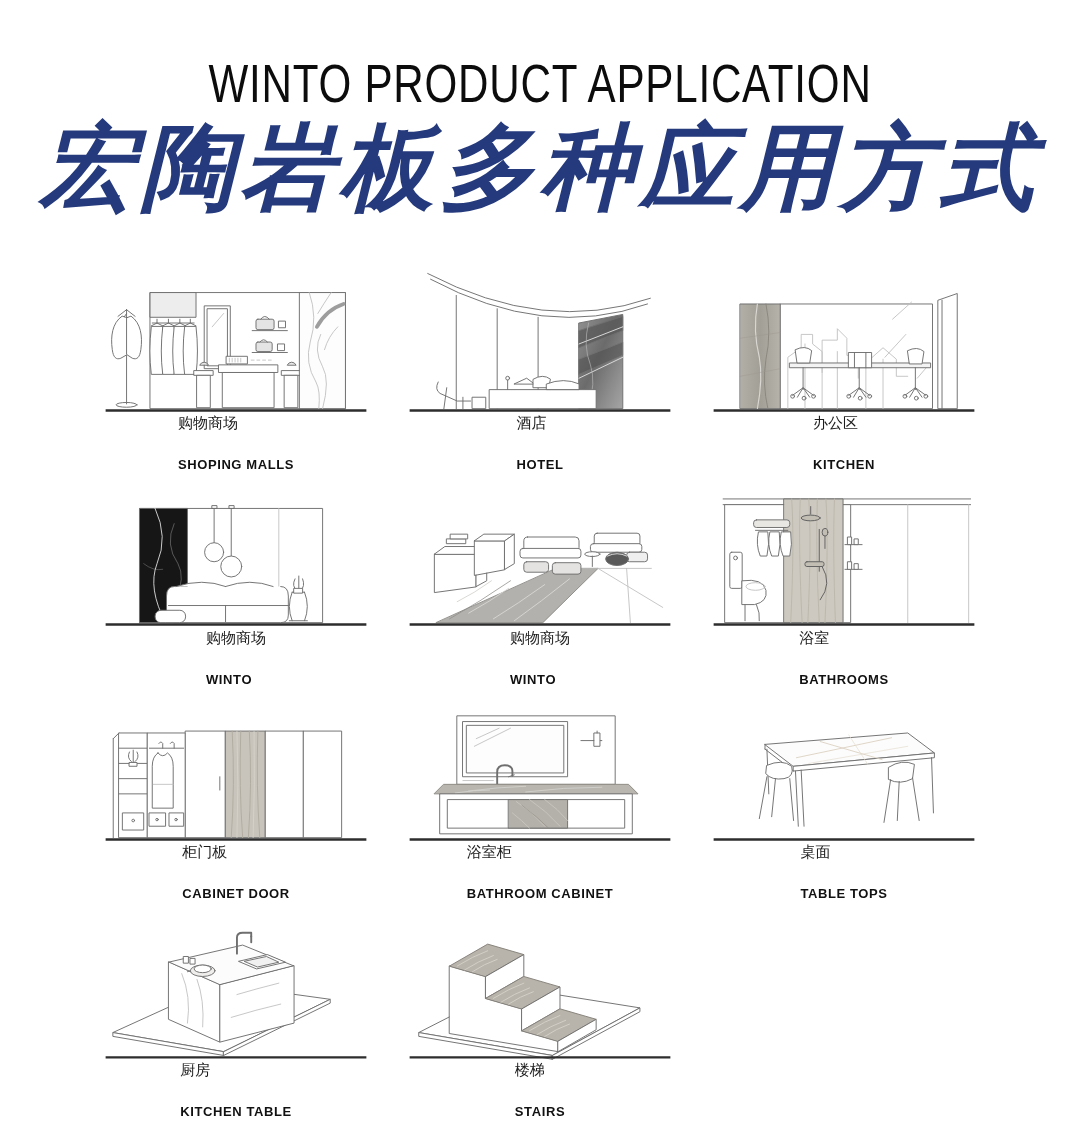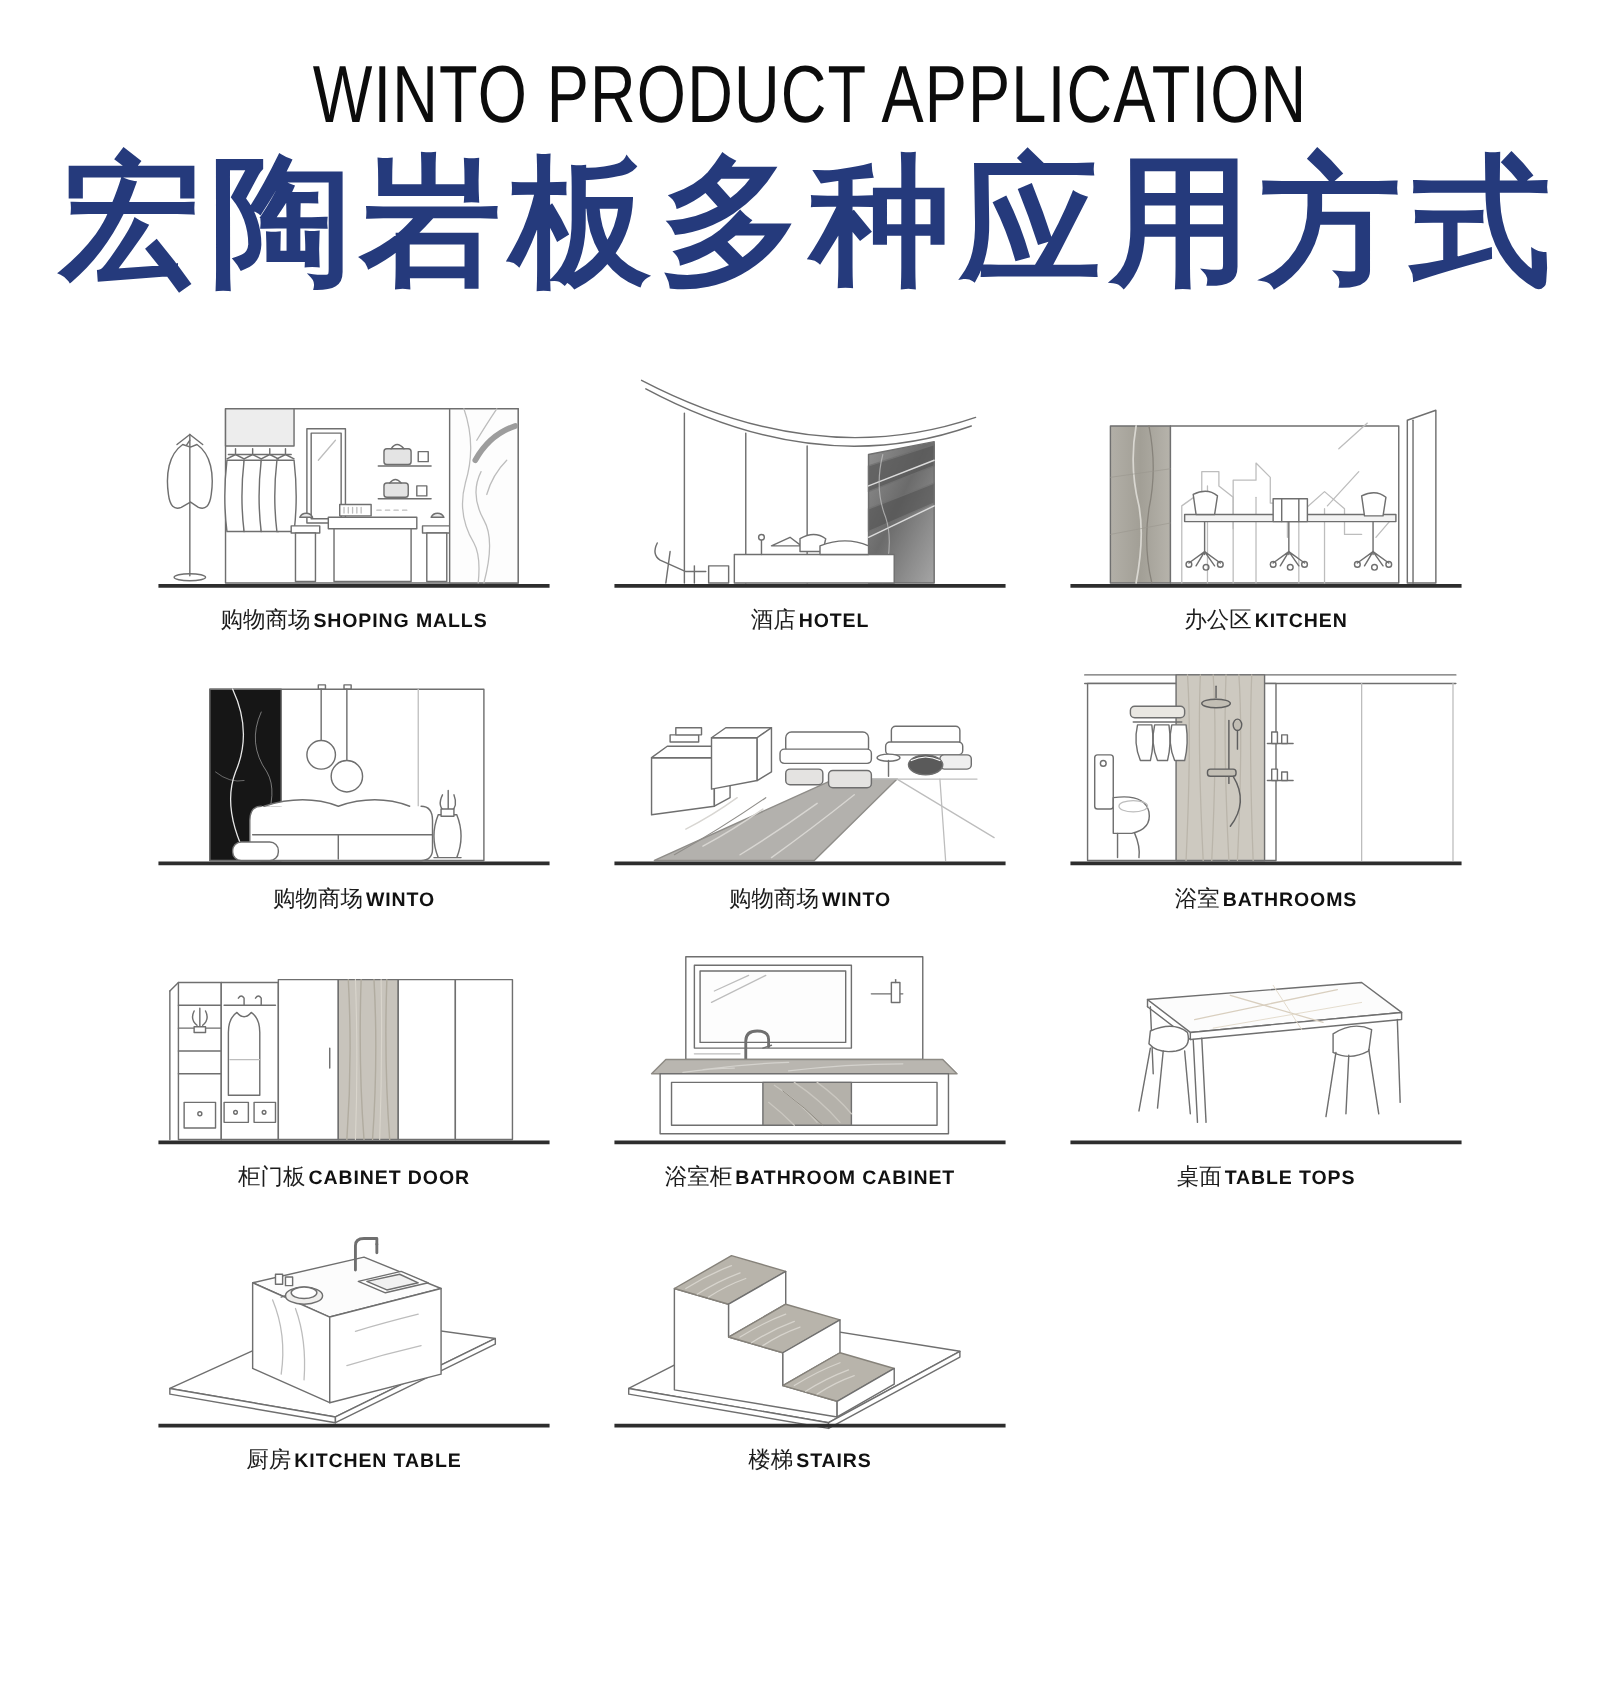--- a/index.html
+++ b/index.html
@@ -1,30 +1,30 @@
 <!DOCTYPE html>
 <html><head>
 <meta charset="utf-8">
 <style>
   html,body{margin:0;padding:0;background:#fff;}
   .page{width:1080px;height:1132px;background:#ffffff;margin:0 auto;overflow:hidden;
         font-family:"Liberation Sans","DejaVu Sans",sans-serif;}
   
-  .hdr{text-align:center;padding-top:34px;}
+  .hdr{text-align:center;padding-top:54px;}
   .title-en{display:inline-block;font-size:54px;font-weight:400;color:#0c0c0c;
             letter-spacing:1px;transform:scaleX(.78);transform-origin:center;
             white-space:nowrap;line-height:1.1;}
   .title-zh{margin-top:6px;font-size:94px;font-weight:700;color:#253a7c;
-            letter-spacing:6px;line-height:1.05;white-space:nowrap;}
+            letter-spacing:6px;line-height:1.05;white-space:nowrap;font-style:italic;}
   
   .grid{width:884px;margin:46px auto 0 auto;}
   .row{display:grid;grid-template-columns:1fr 1fr 1fr;column-gap:28px;margin-bottom:6px;}
   .cell{display:flex;flex-direction:column;align-items:center;}
   .cell svg{width:100%;height:auto;display:block;}
-  .cap{margin-top:10px;display:flex;align-items:baseline;gap:2px;white-space:nowrap;}
+  .cap{margin-top:0;display:flex;align-items:baseline;gap:24px;white-space:nowrap;flex-direction:column;}
   .cap .zh{font-size:15px;color:#1c1c1c;}
   .cap .en{font-size:13px;font-weight:700;color:#111;letter-spacing:.6px;}
   
   .ln{stroke:#6f6f6f;stroke-width:1;fill:none;stroke-linecap:round;stroke-linejoin:round;}
   .lt{stroke:#bdbdbd;stroke-width:.9;fill:none;}
   .ground{stroke:#2d2d2d;stroke-width:2.6;}
 </style>
 </head>
 <body>
 

